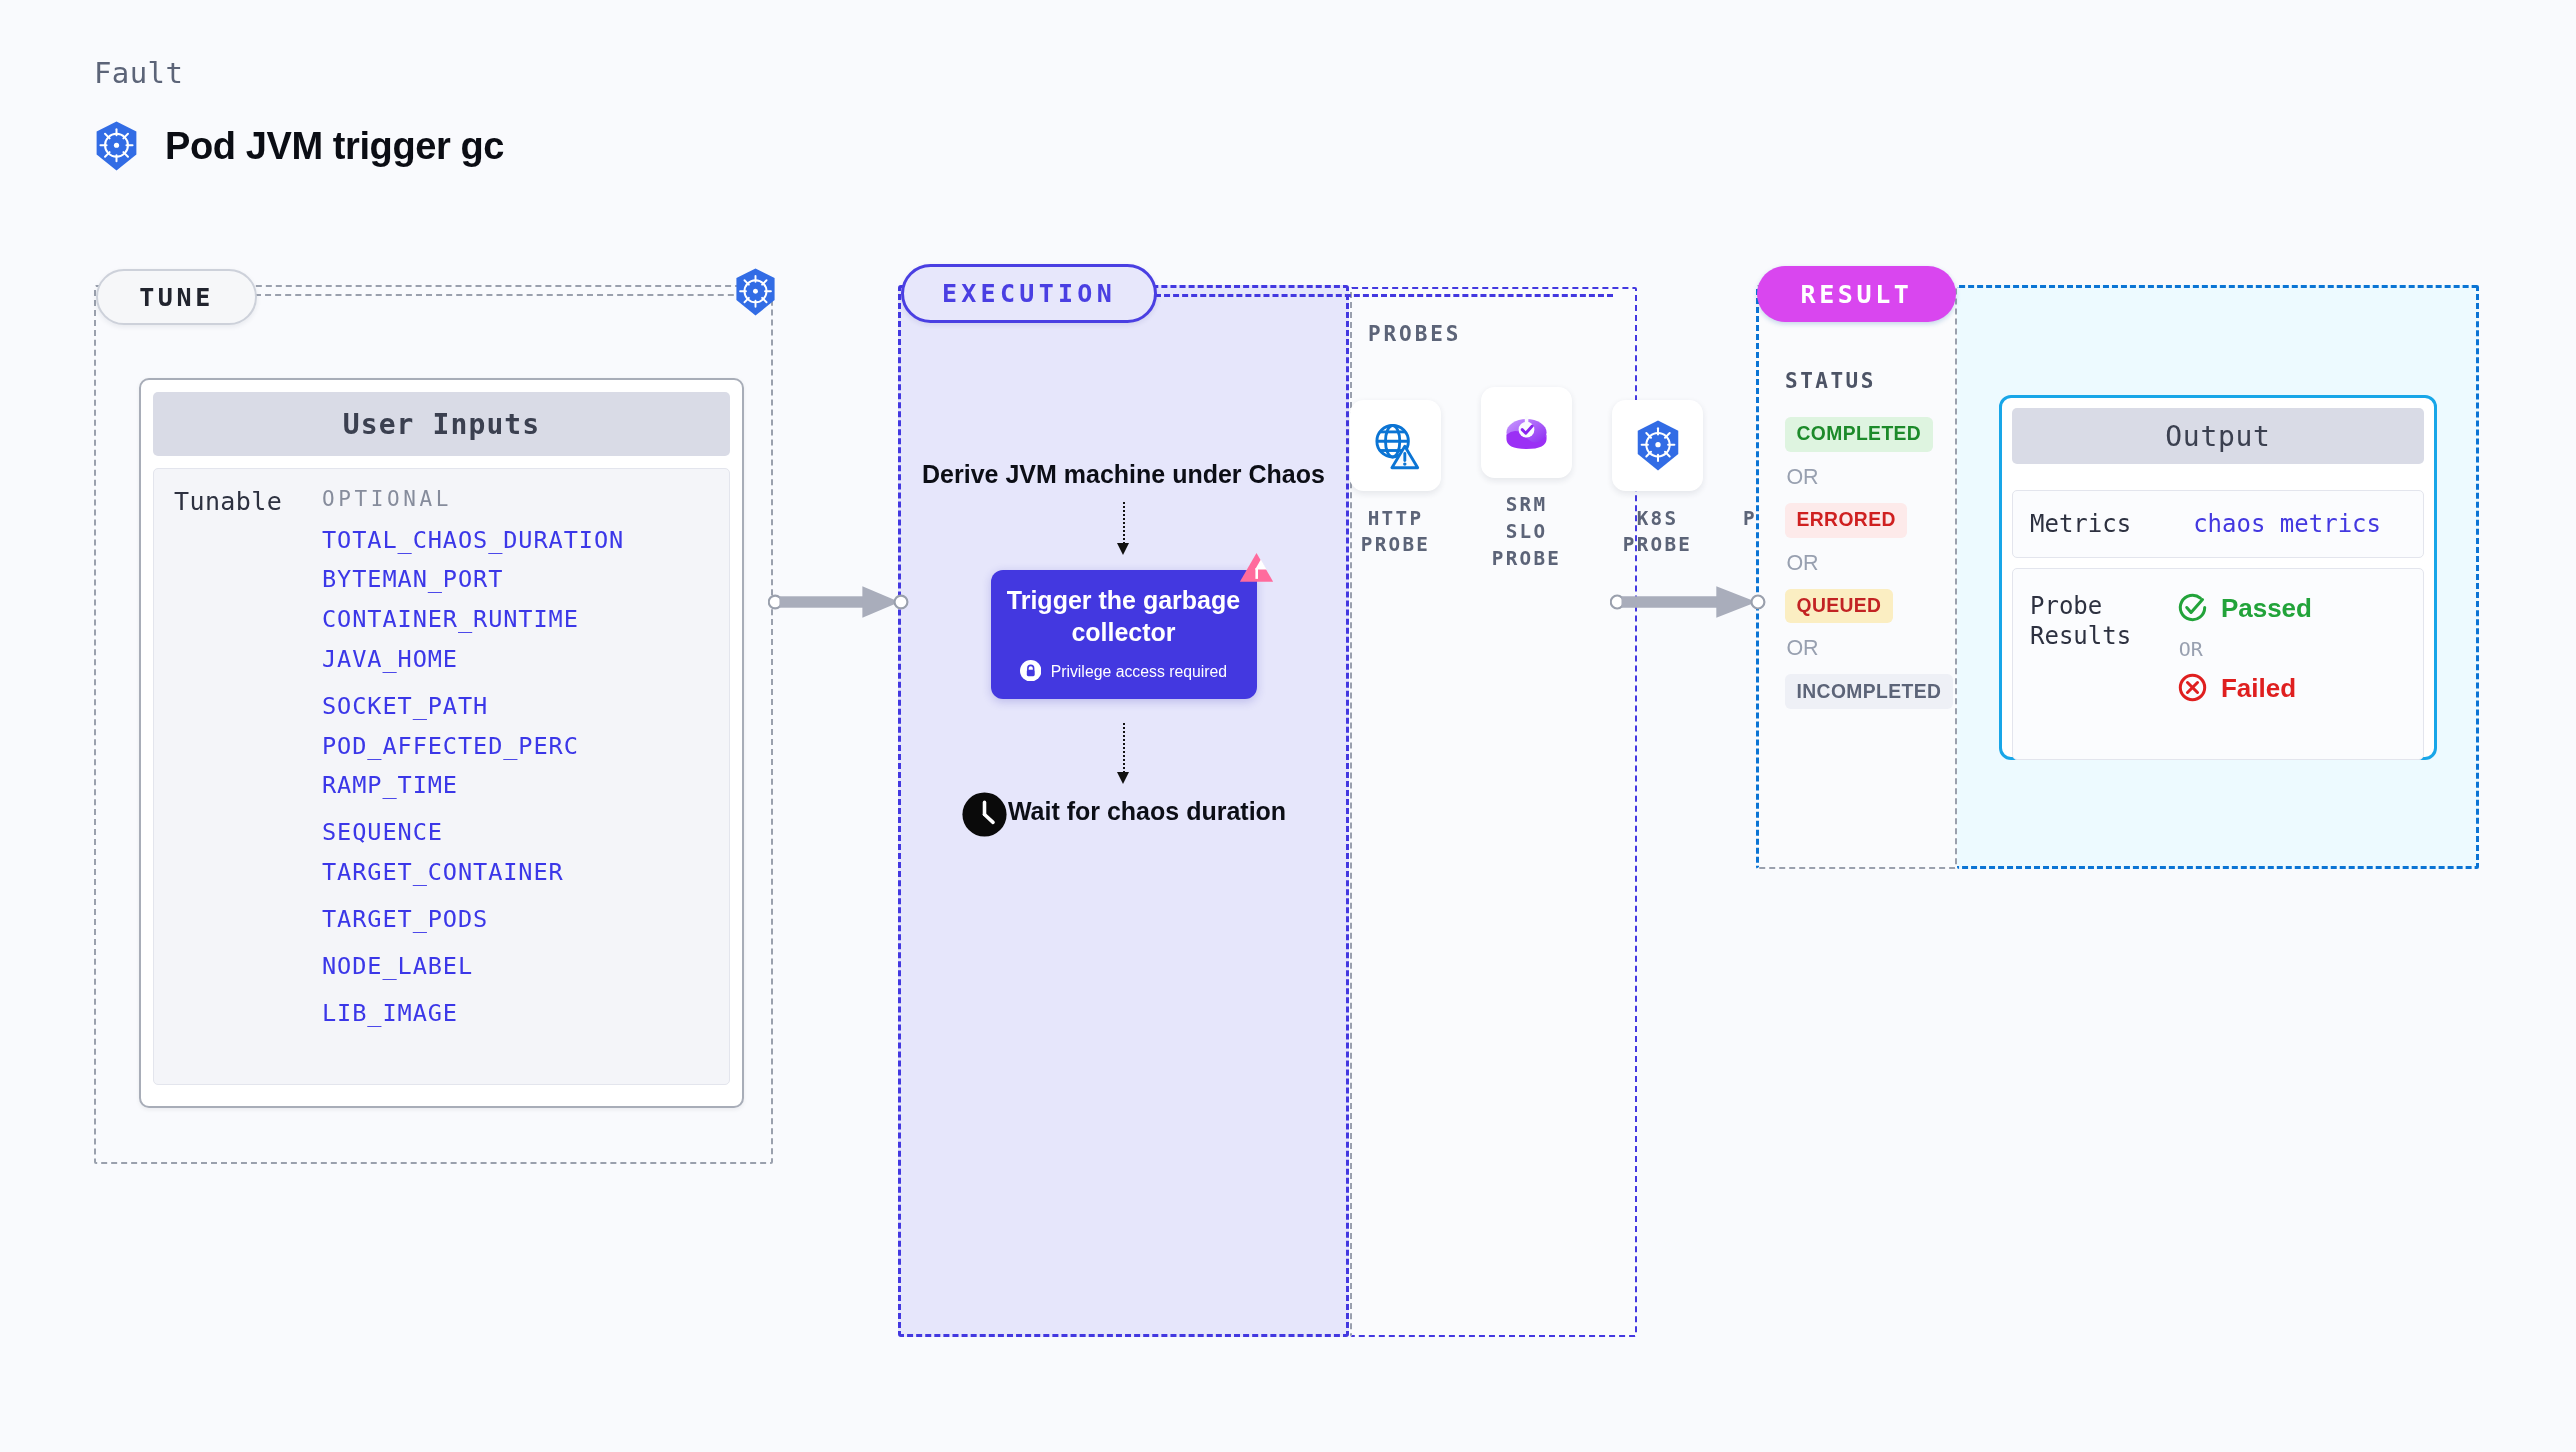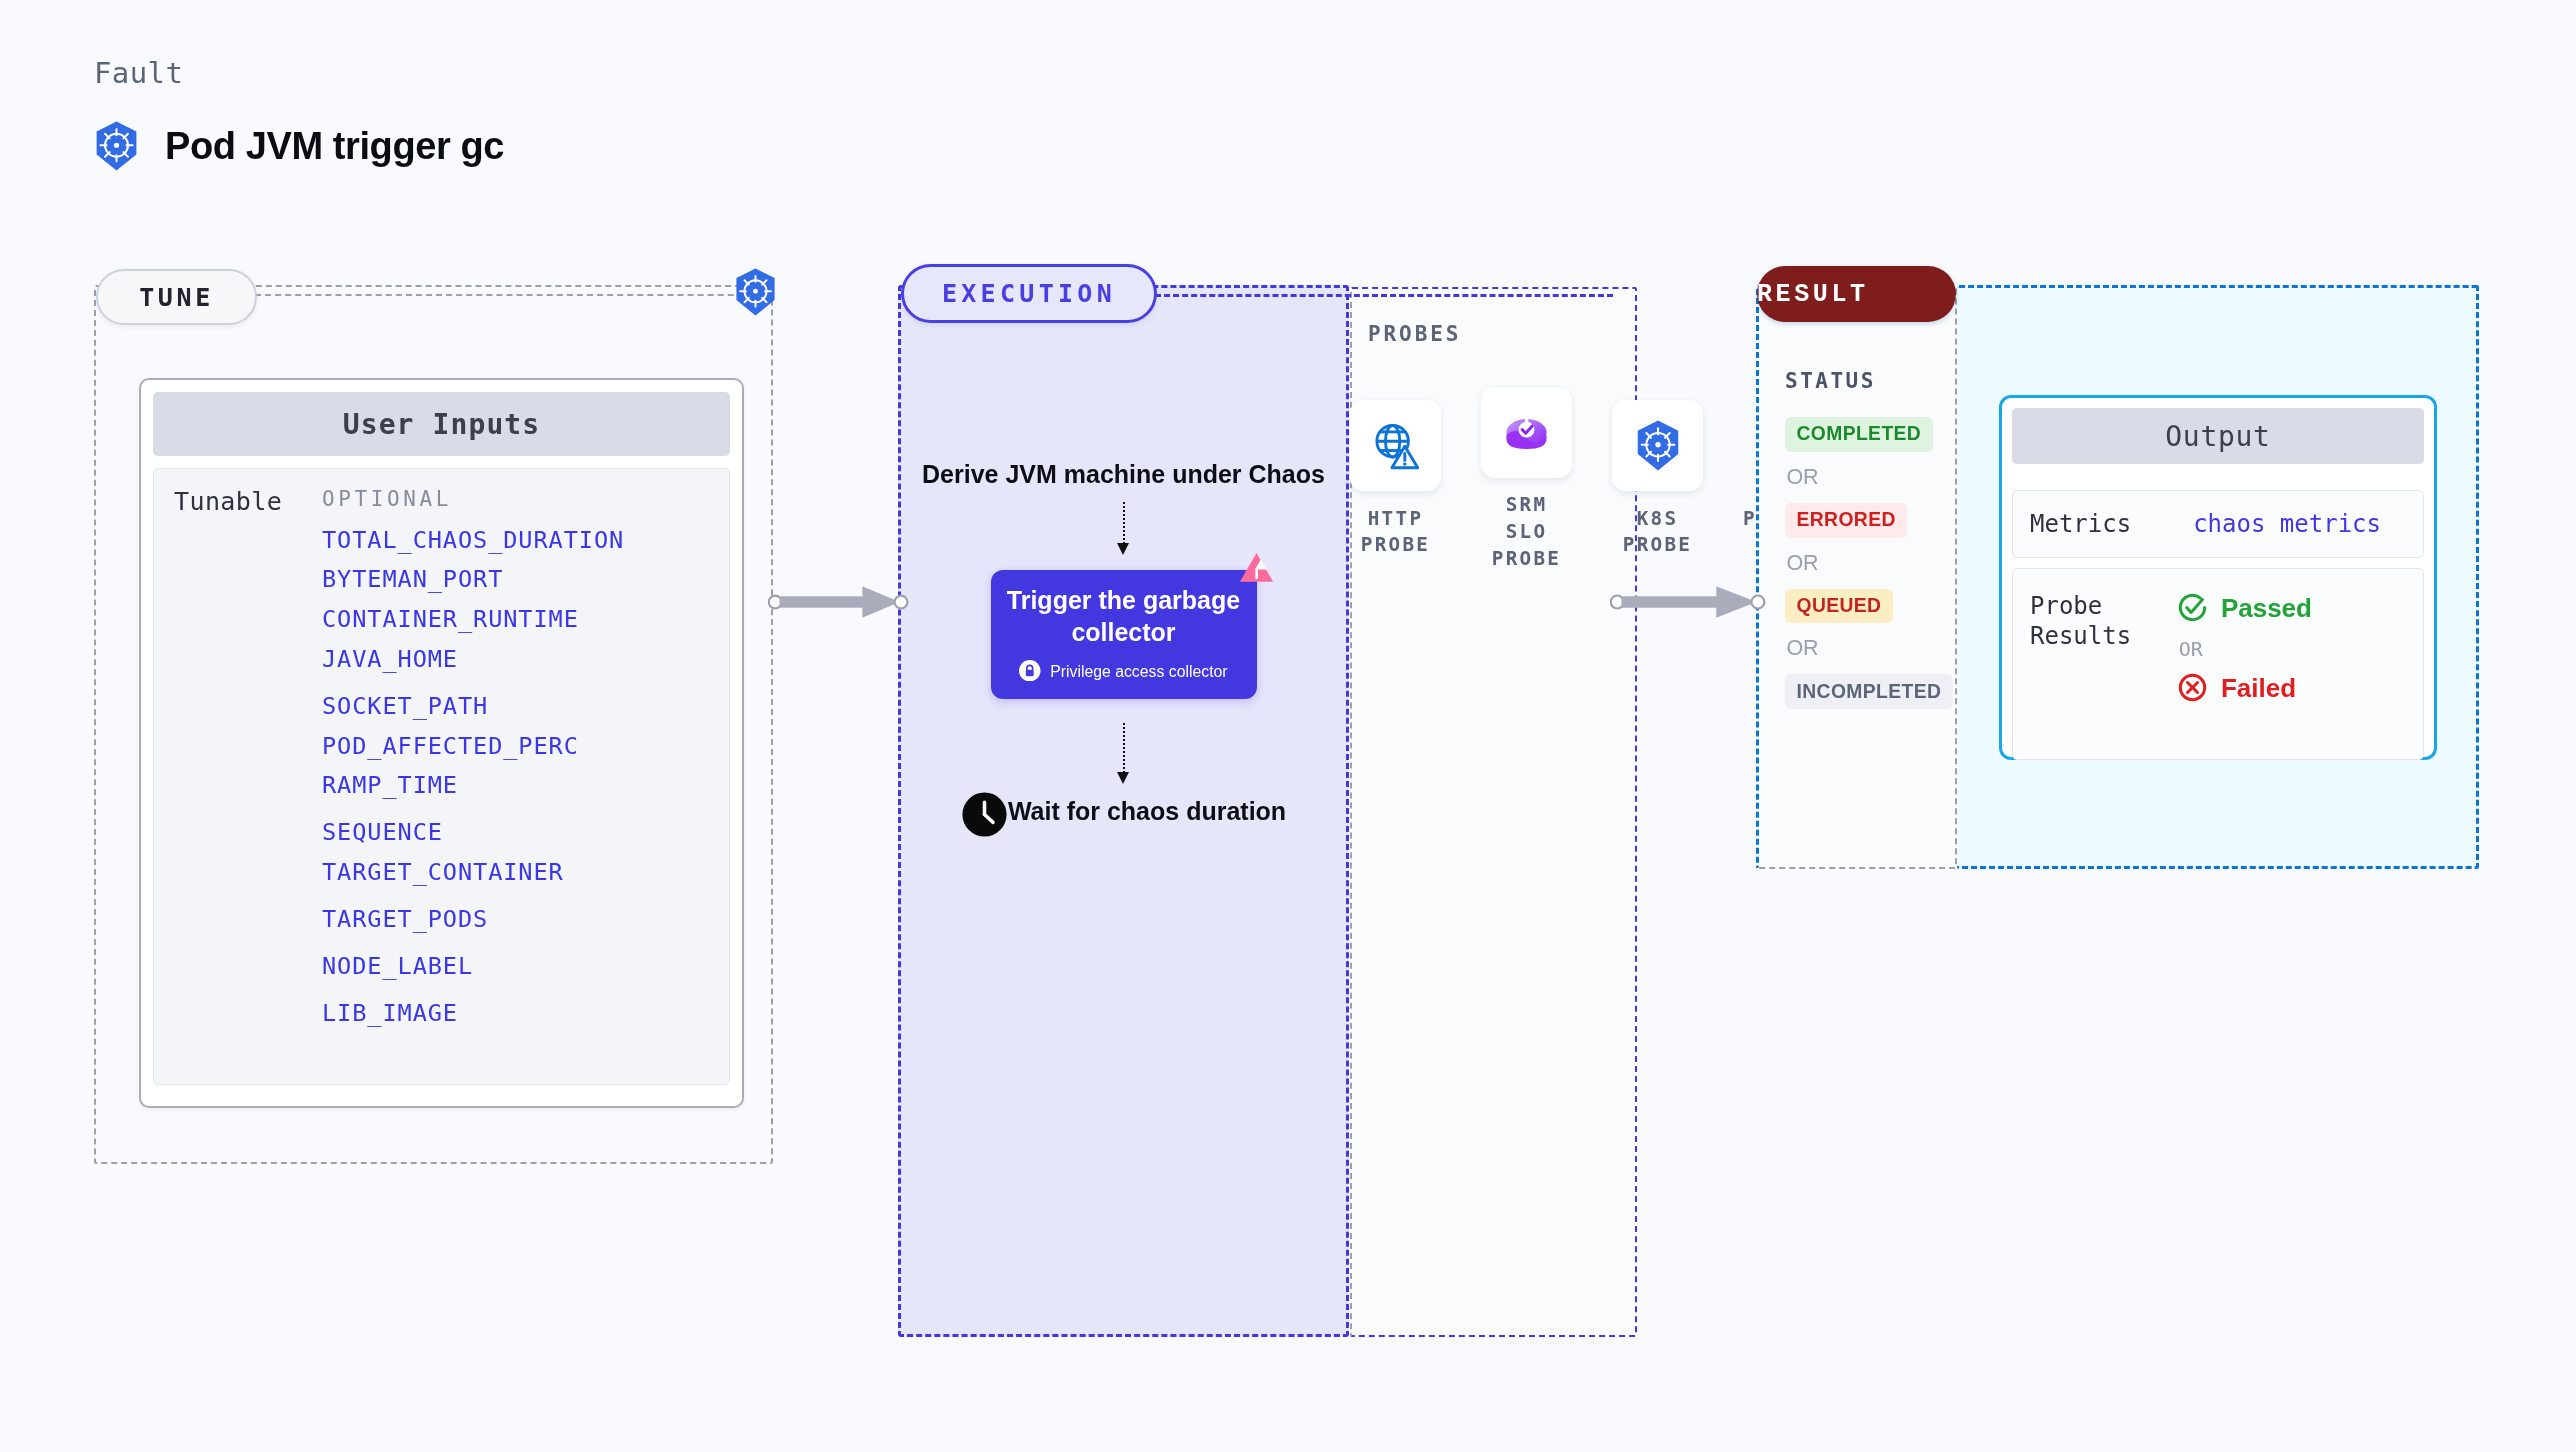--- a/index.html
+++ b/index.html
@@ -170,24 +170,23 @@
     border: 2.1px dashed #9aa0ad; border-left: 3.6px dashed #0b74d4;
     background: #fafbfd; border-radius: 2.1px;
   }
   #result-out-panel {
     left: 1957px; top: 285px; width: 522px; height: 584px;
     border: 3.6px dashed #0b74d4; border-left: none;
     background: #edfaff; border-radius: 2.1px;
   }
   #result-chip {
     position: absolute; left: 1757px; top: 266px;
-    width: 199px; height: 56px; background: #7f1d1d; border-radius: 29px;
-    display: flex; align-items: center; z-index: 7;
+    width: 199px; height: 56px; background: #d946ef; border-radius: 29px;
+    display: flex; align-items: center; justify-content: center; z-index: 7;
     box-shadow: 0 2.1px 5.7px rgba(10,80,160,.22);
-    font-family: Liberation Mono, monospace;
   }
   #result-chip span { font-size: 25px; font-weight: 700; letter-spacing: 3.6px; color: #fff; }
 
   #status-col { position: absolute; left: 1785px; top: 369px; width: 172px; z-index: 5; }
   #status-col .status-head {
     font-size: 21px; color: #4d5466; font-weight: 700; letter-spacing: 2.5px; margin-bottom: 24px;
   }
   .badge {
     display: inline-block; font-family: "Liberation Sans", sans-serif;
     font-size: 19.3px; font-weight: 700; border-radius: 5.7px; padding: 6.4px 11.5px;
@@ -328,21 +327,21 @@
       </span>
       <div class="gc-title">Trigger the garbage collector</div>
       <div id="gc-priv">
         <span>
           <svg width="21.5" height="21.5" viewBox="0 0 30 30">
             <circle cx="15" cy="15" r="15" fill="#fff"></circle>
             <path d="M11 14 v-2.5a4 4 0 0 1 8 0V14" fill="none" stroke="#4338e0" stroke-width="2.2"></path>
             <rect x="9.5" y="13.5" width="11" height="9" rx="2" fill="#4338e0"></rect>
           </svg>
         </span>
-        <span class="priv-text">Privilege access collector</span>
+        <span class="priv-text">Privilege access required</span>
       </div>
     </div>
 
     <div class="vline-dotted" style="margin-top:24px;height:50px;"></div>
 
     <div id="clock-wrap">
       <span style="margin-top:18.6px;">
         <svg class="clock-ico" width="47" height="47" viewBox="0 0 66 66">
           <circle cx="33" cy="33" r="31" fill="#0a0a0a"></circle>
           <g stroke="#fff" stroke-width="5" stroke-linecap="round" fill="none">

